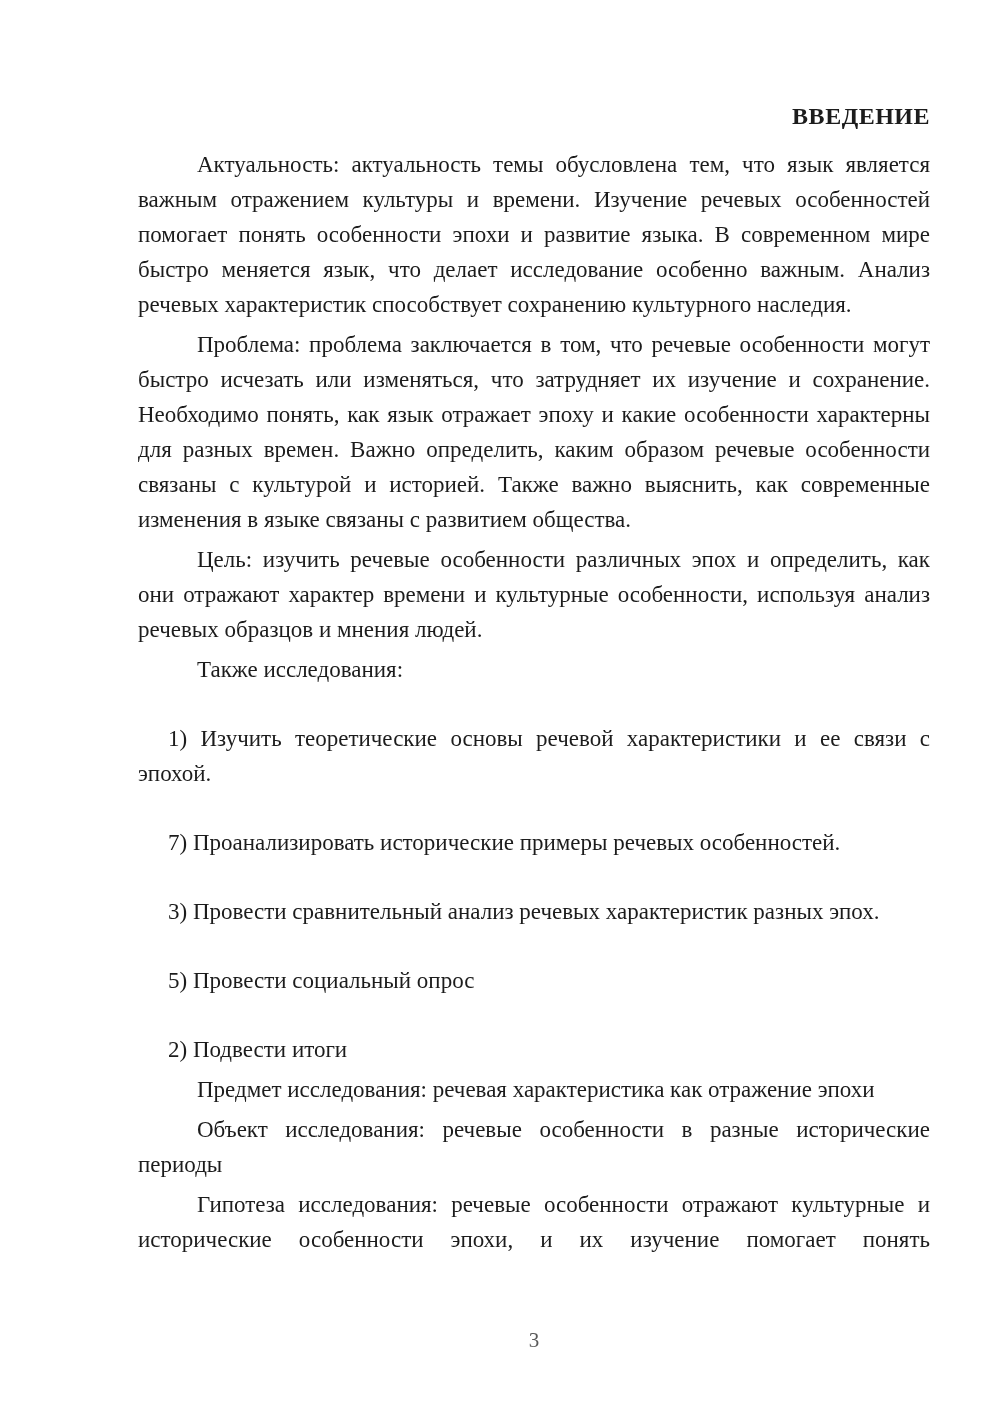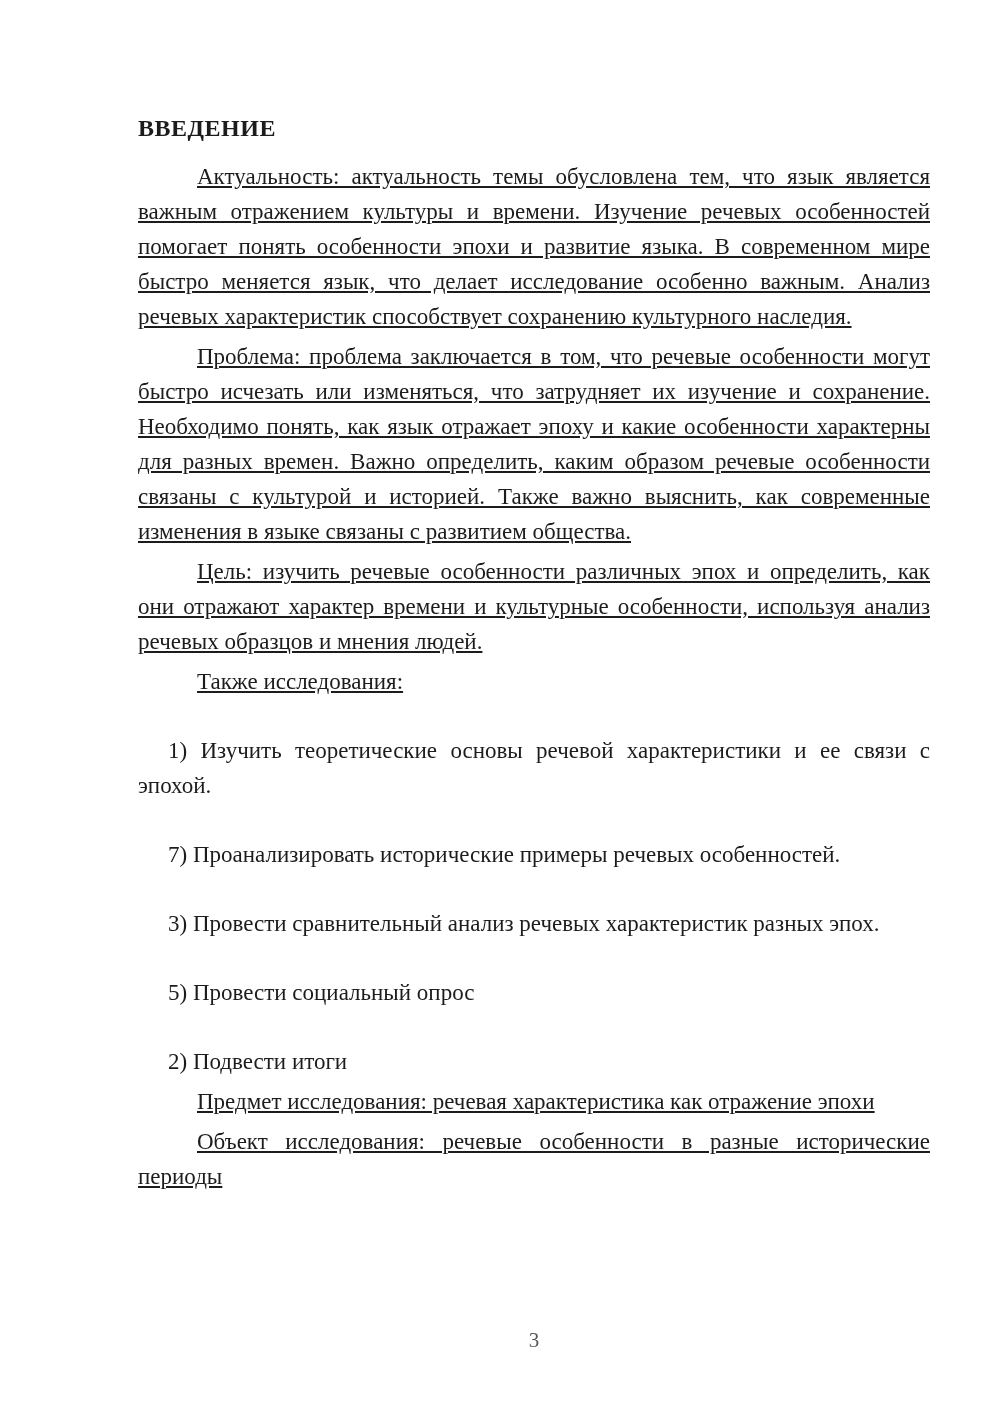--- a/index.html
+++ b/index.html
@@ -17,34 +17,34 @@
     inset: 0;
     background: #ffffff;
   }
   .content {
     position: absolute;
     left: 138px;
     top: 95px;
     width: 792px;
   }
   .doc-title {
-    margin: 16px 0 13px 0;
+    margin: 4px 0 13px 0;
     font-size: 24px;
     line-height: 35px;
     font-weight: bold;
-    text-align: left;
+    text-align: right;
     letter-spacing: 0.5px;
   }
   p.body-par {
     margin: 0 0 5px 0;
     font-size: 23px;
     line-height: 35px;
     text-align: justify;
   }
-  p.indent-normal { text-indent: 59px; text-decoration: underline; }
+  p.indent-normal { text-indent: 59px; }
   p.indent-list   { text-indent: 30px; margin-top: 34px; }
   p.justify-last  { text-align-last: justify; }
   .page-number {
     position: absolute;
     top: 1326px;
     left: 138px;
     width: 792px;
     text-align: center;
     font-size: 21px;
     line-height: 28px;
@@ -74,17 +74,18 @@
     <p class="body-par indent-list">3) Провести сравнительный анализ речевых характеристик разных эпох.</p>
 
     <p class="body-par indent-list">5) Провести социальный опрос</p>
 
     <p class="body-par indent-list">2) Подвести итоги</p>
 
     <p class="body-par indent-normal">Предмет исследования: речевая характеристика как отражение эпохи</p>
 
     <p class="body-par indent-normal">Объект исследования: речевые особенности в разные исторические периоды</p>
 
+    <p class="body-par indent-normal justify-last">Гипотеза исследования: речевые особенности отражают культурные и исторические особенности эпохи, и их изучение помогает понять</p>
 
   </div>
 
   <div class="page-number">3</div>
 </div>
 
 </body></html>

